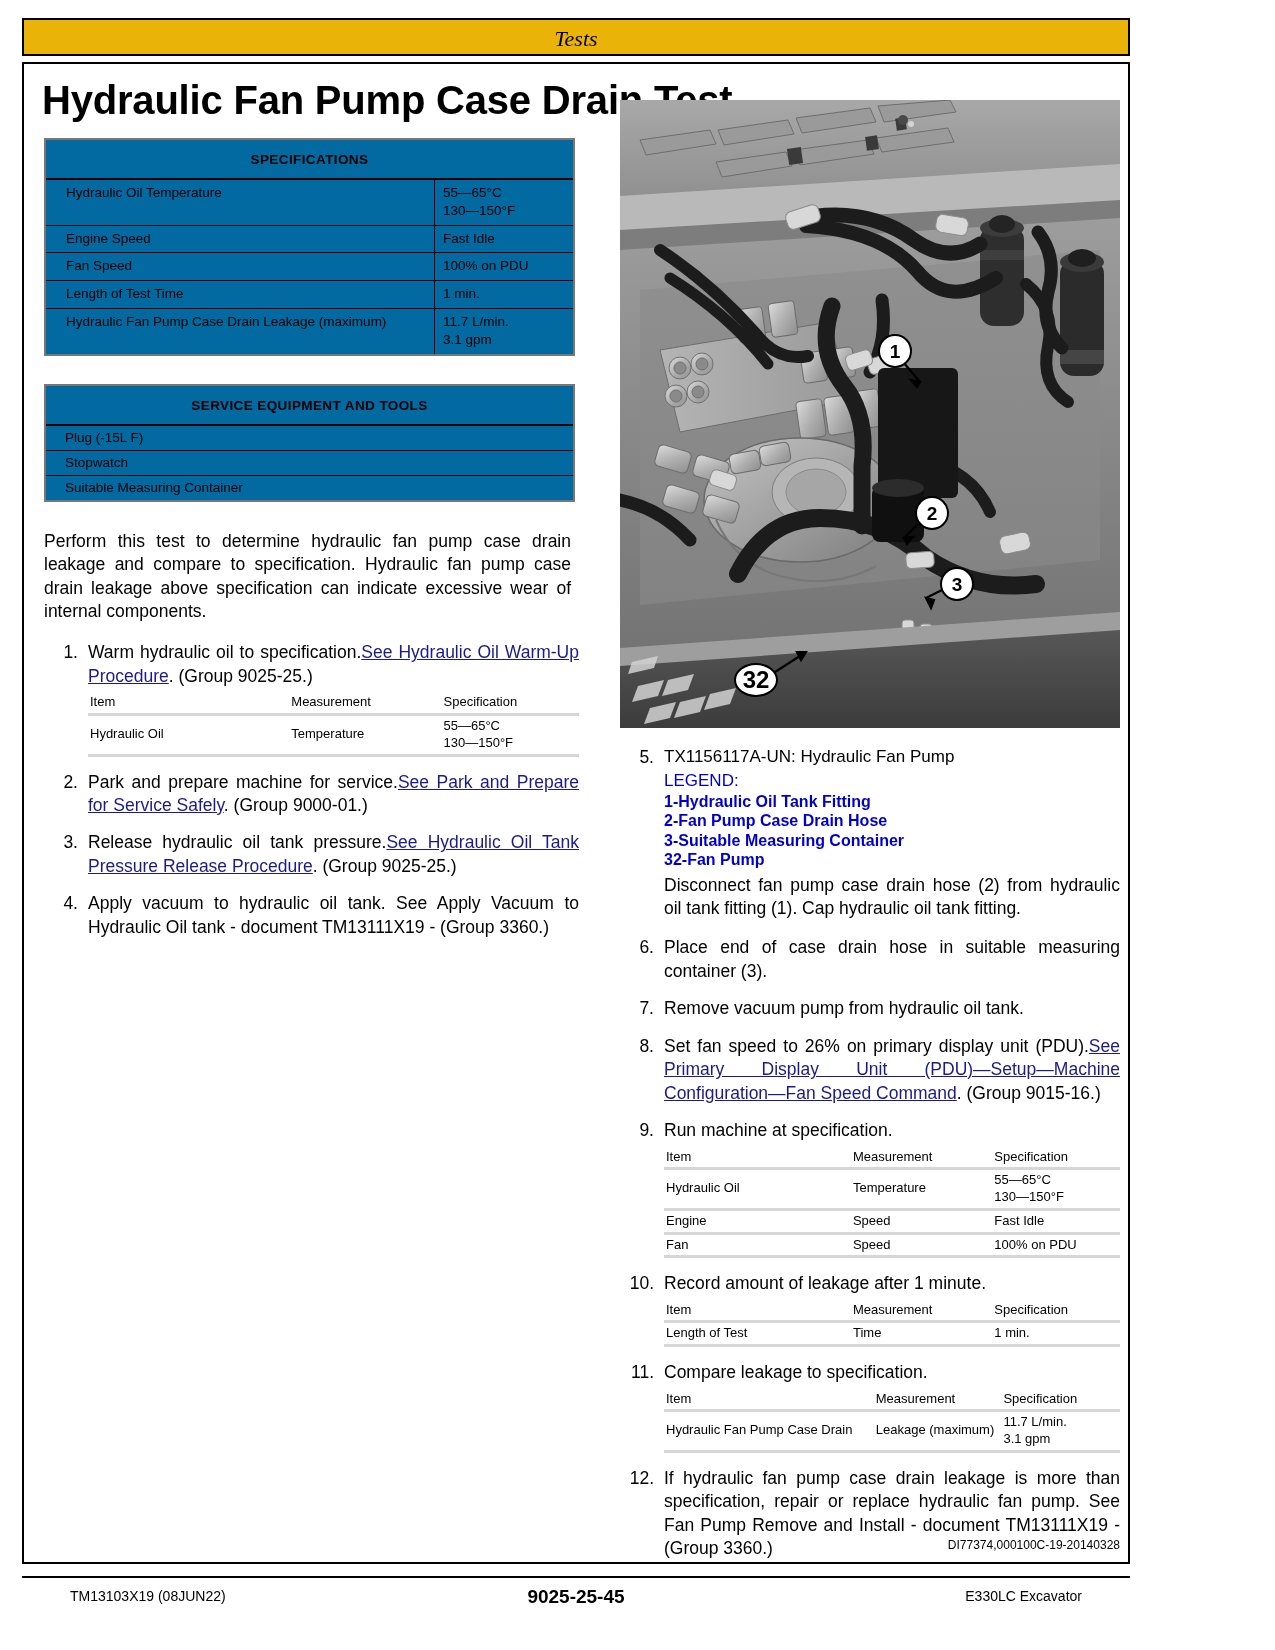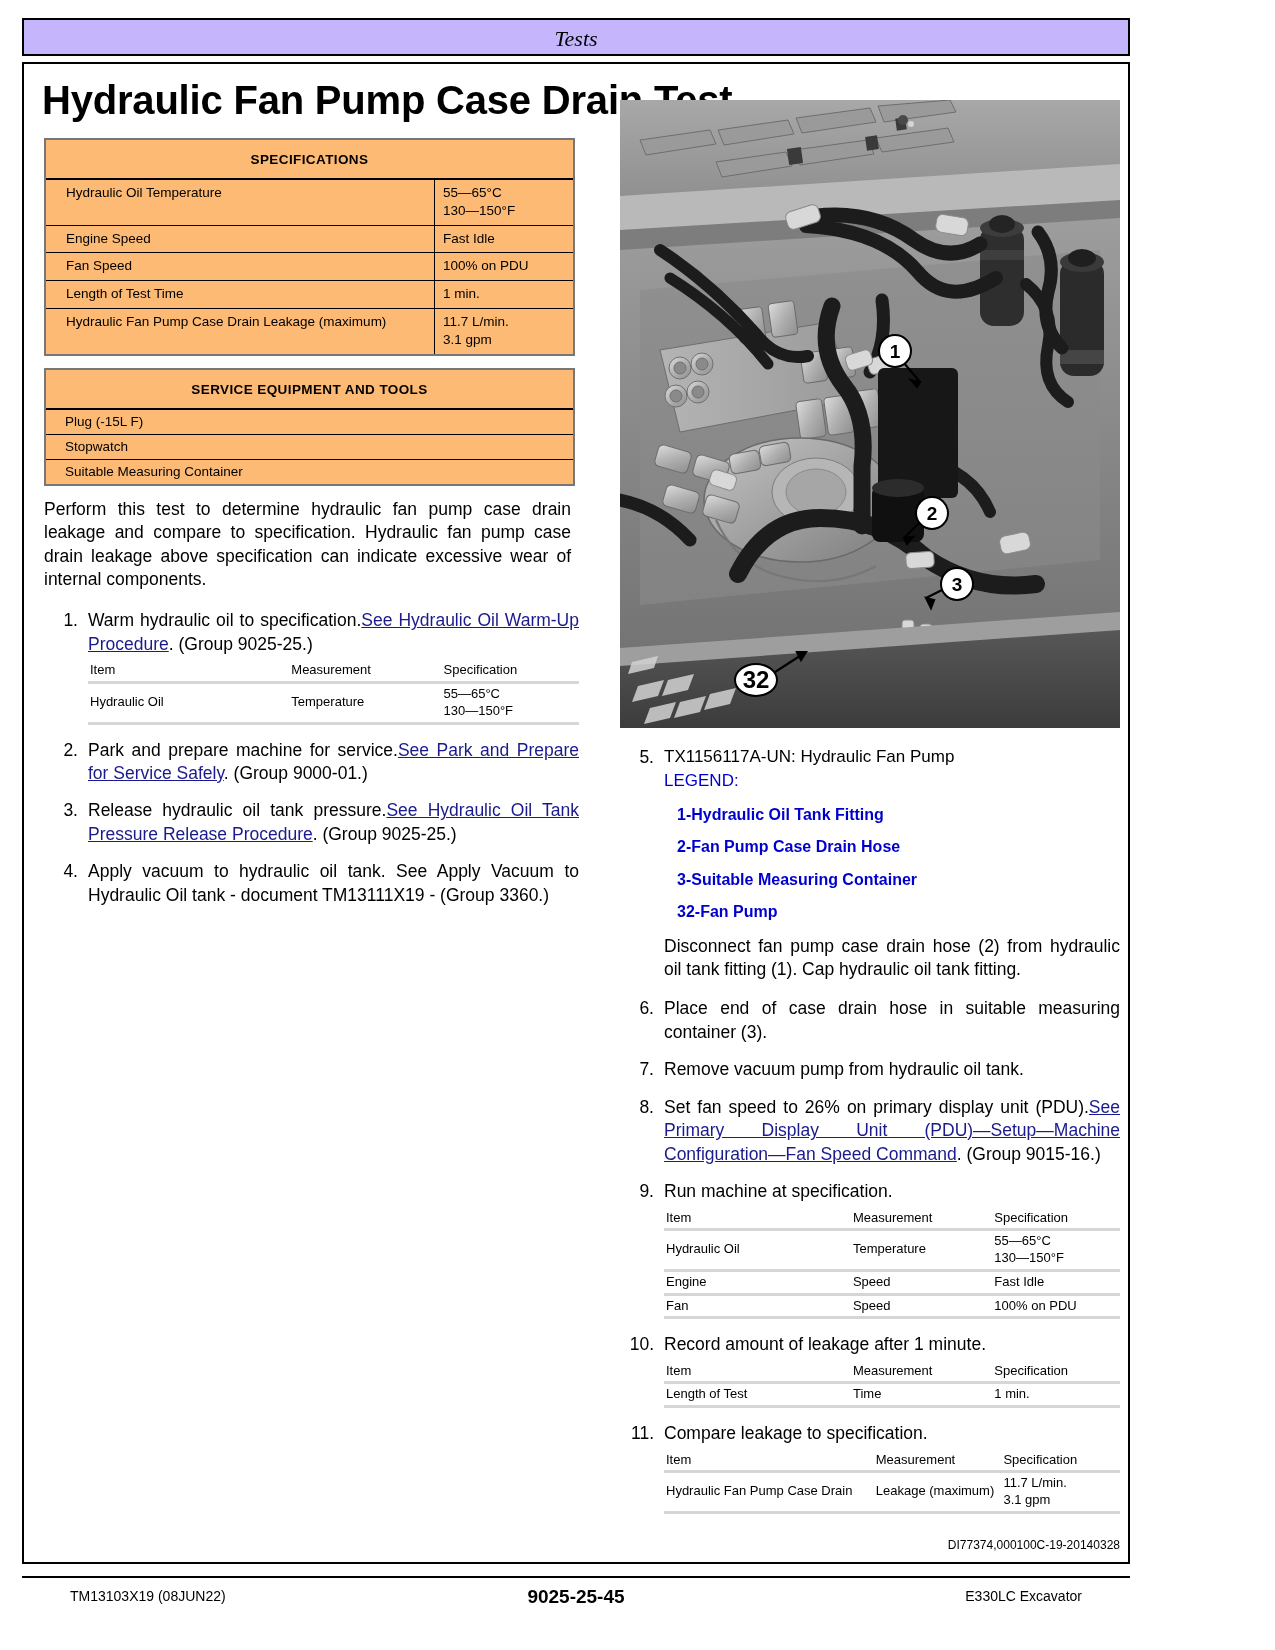--- a/index.html
+++ b/index.html
@@ -25,21 +25,21 @@
     box-sizing: border-box;
   }
 
   .header-band {
     position: absolute;
     left: 22px; top: 18px;
     width: 1108px;
     height: 38px;
     border: 2px solid #000;
     box-sizing: border-box;
-    background: #c4b5fd;
+    background: #eab308;
   }
   .header-title {
     position: absolute;
     left: 0; right: 0;
     top: 6px;
     text-align: center;
     font-style: italic;
     font-size: 22px;
     font-family: "Liberation Serif", serif;
   }
@@ -99,22 +99,22 @@
     left: 620px;
     top: 100px;
     width: 500px;
   }
 
   
   .spec-box {
     width: 527px;
     border: 2px solid #777;
     border-collapse: collapse;
-    background: #fdba74;
-    margin-bottom: 12px;
+    background: #0369a1;
+    margin-bottom: 28px;
     font-size: 13.5px;
   }
   .spec-box table { border-collapse: collapse; width: 100%; }
   .spec-box .caption-row td {
     text-align: center;
     font-weight: bold;
     font-size: 13.5px;
     letter-spacing: 0.4px;
     padding: 12px 4px 11px;
     border-bottom: 2px solid #000;
@@ -234,21 +234,21 @@
   .legend-head {
     color: #0000cc;
     font-size: 17px;
     margin: 0;
     line-height: 1.22;
   }
   .legend-item {
     color: #0000cc;
     font-size: 16px;
     font-weight: bold;
-    margin: 13px;
+    margin: 0;
     line-height: 1.22;
   }
   .legend-body {
     font-size: 17.5px;
     line-height: 1.34;
     text-align: justify;
     margin: 4px 0 16px 0;
   }
 
   .doc-id {
@@ -625,20 +625,23 @@
           <tr>
             <td>Hydraulic Fan Pump Case Drain</td>
             <td>Leakage (maximum)</td>
             <td style="white-space:pre-line">11.7 L/min.
 3.1 gpm</td>
           </tr>
         </tbody>
           </table>
       </div>
 
+      <div class="step">
+        <span class="step-num">12.</span><span>If hydraulic fan pump case drain leakage is more than specification, repair or replace hydraulic fan pump. See Fan Pump Remove and Install - document TM13111X19 - (Group 3360.)</span>
+      </div>
 
     </div>
 
     <div class="doc-id">DI77374,000100C-19-20140328</div>
   </div>
 
   <div class="footer-rule"></div>
   <div class="footer">
     <span class="footer-left">TM13103X19 (08JUN22)</span>
     <span class="footer-center">9025-25-45</span>

